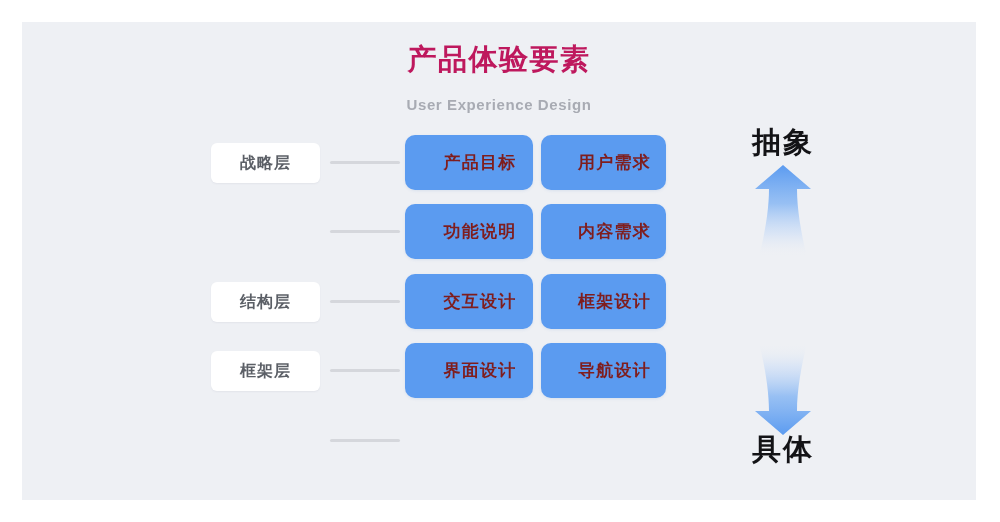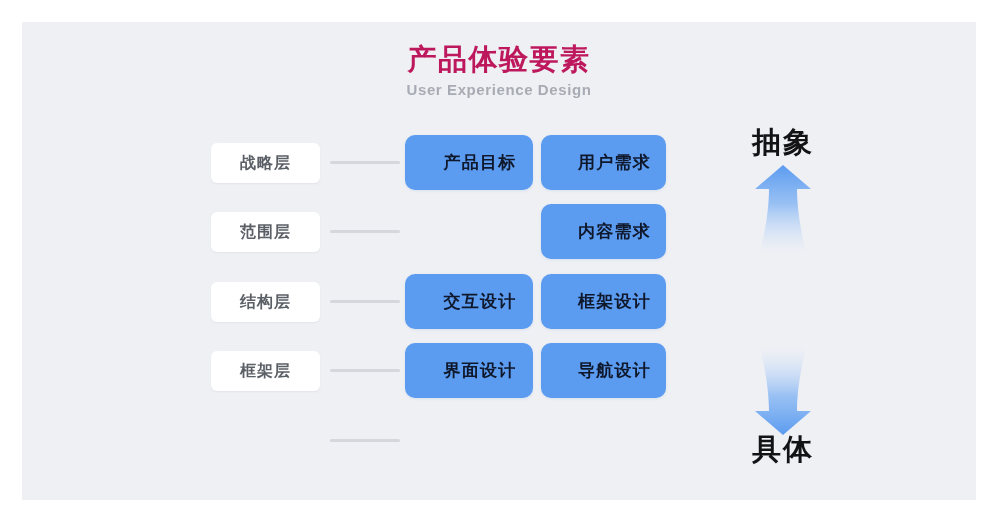--- a/index.html
+++ b/index.html
@@ -39,21 +39,21 @@
   }
   #title {
     font-size: 29px;
     font-weight: bold;
     color: #be185d;
     letter-spacing: 1.5px;
     line-height: 38px;
     white-space: nowrap;
   }
   #subtitle {
-    margin-top: 2px;
+    margin-top: 17px;
     font-size: 15px;
     font-weight: bold;
     color: #a8abb3;
     letter-spacing: 0.6px;
     line-height: 20px;
     white-space: nowrap;
   }
 
   
   #diagram {
@@ -105,21 +105,21 @@
     background: #5b9bf0;
     border-radius: 10px;
     display: flex;
     align-items: center;
     justify-content: center;
     box-shadow: 0 1px 3px rgba(70, 120, 200, 0.12);
   }
   .cell span {
     font-size: 17px;
     font-weight: bold;
-    color: #0f172a;
+    color: #7f1d1d;
     letter-spacing: 1.2px;
     white-space: nowrap;
     margin-left: 22px;
   }
   .cell.col-a { left: 383px;  width: 128px; }
   .cell.col-b { left: 519px;  width: 125px; align-items: center; }
   .cell.wide  { left: 383px;  width: 261px; }
 
   
   #axis {
@@ -171,24 +171,24 @@
         <div class="connector"></div>
         <div class="cell col-a">
           <span>产品目标</span>
         </div>
         <div class="cell col-b">
           <span>用户需求</span>
         </div>
       </div>
 
       <div class="row" style="top:182px">
-        <div class="layer-chip">
-          <span>范围层</span>
-        </div>
-        <div class="connector"></div>
+        <div class="connector"></div>
+        <div class="cell col-a">
+          <span>功能说明</span>
+        </div>
         <div class="cell col-b">
           <span>内容需求</span>
         </div>
       </div>
 
       <div class="row" style="top:252px">
         <div class="layer-chip">
           <span>结构层</span>
         </div>
         <div class="connector"></div>

